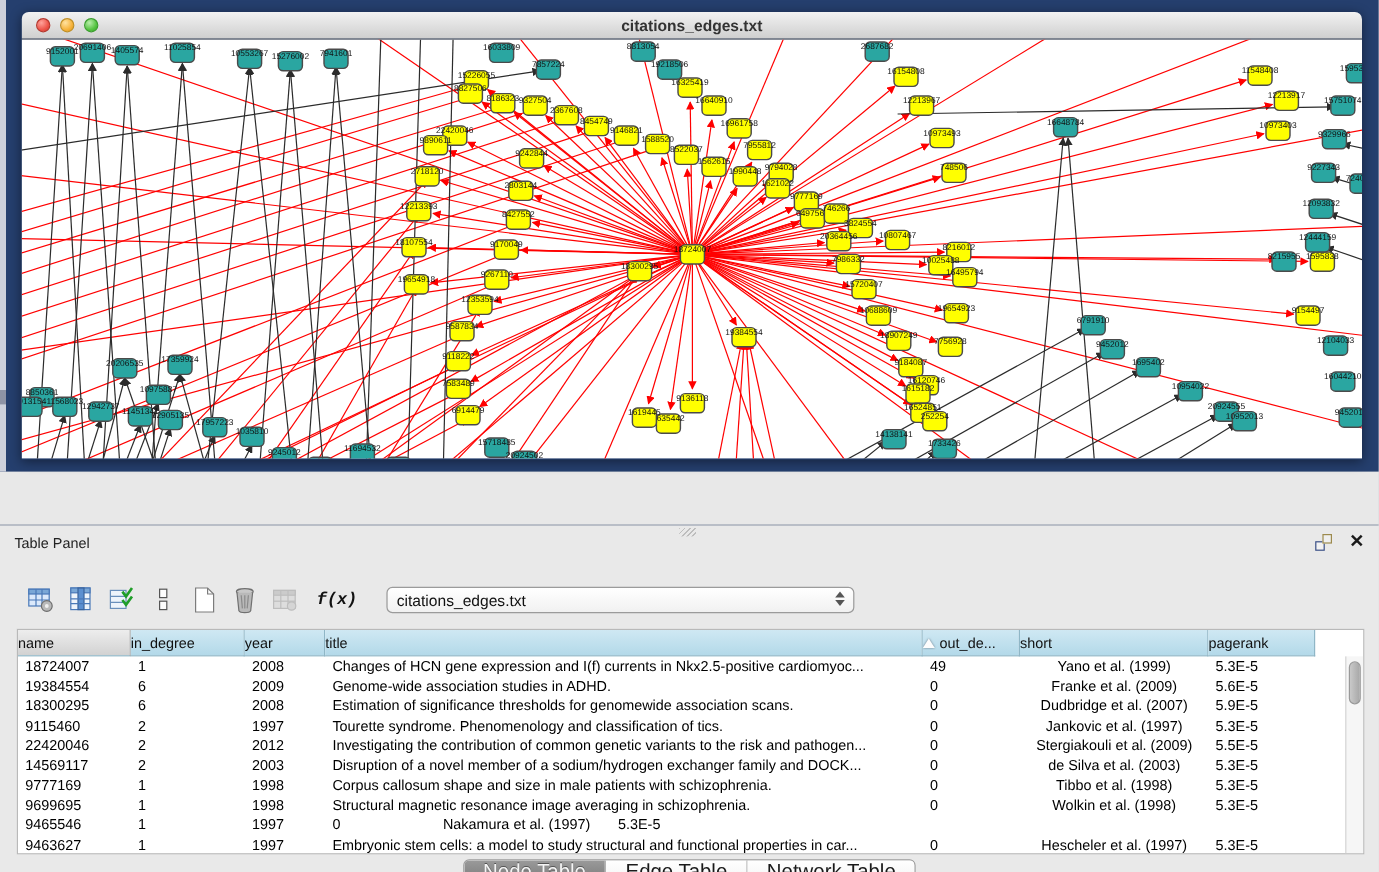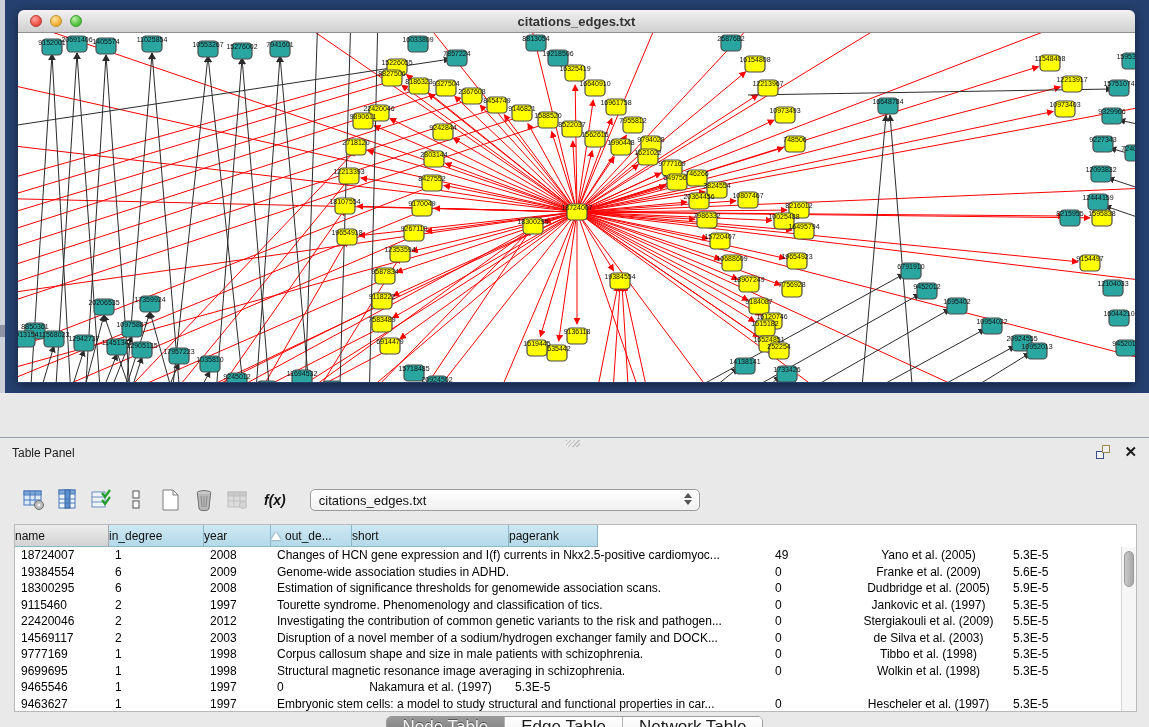--- a/index.html
+++ b/index.html
@@ -26,21 +26,21 @@
   .panel-grip { position:absolute; left:566px; top:2px; width:14px; height:7px;
       background:repeating-linear-gradient(135deg,#bdbdbd 0 1px,transparent 1px 3px); }
   .panel-actions { position:absolute; right:12px; top:7px; display:flex; gap:14px; align-items:center; }
   .float-icon { width:14px; height:14px; position:relative; }
   .float-icon .sq1 { position:absolute; left:0; bottom:0; width:8px; height:8px; border:1px solid #3a4f86; background:#f2f2f2; }
   .float-icon .sq2 { position:absolute; right:0; top:0; width:8px; height:8px; border:1px solid #9c8a4d; background:#efefef; }
   .close-x { font-size:15px; font-weight:bold; color:#1a1a1a; line-height:14px; cursor:default; }
 
   .panel-toolbar { height:54px; padding:10px 0 0 20px; display:flex; align-items:center; }
   .tool-btn { width:28px; height:28px; margin-right:6px; display:flex; align-items:center; justify-content:center; border-radius:3px; }
-  .fx { font-family:Liberation Sans, sans-serif; font-style:italic; font-weight:bold; font-size:14px; color:#111; margin:0 10px 0 6px; }
+  .fx { font-family:Liberation Mono, monospace; font-style:italic; font-weight:bold; font-size:14px; color:#111; margin:0 10px 0 6px; }
   .combo { margin-left:14px; width:390px; height:22px; background:linear-gradient(#ffffff,#f1f1f1); border:1px solid #9b9b9b; border-radius:5px; display:flex; align-items:center; padding:0 8px; font-size:13px; color:#111; position:relative; }
   .combo .arrows { position:absolute; right:7px; top:3px; display:flex; flex-direction:column; gap:2px; }
   .combo .arrows i { width:0; height:0; border-left:4px solid transparent; border-right:4px solid transparent; }
   .combo .arrows .up { border-bottom:5px solid #555; }
   .combo .arrows .dn { border-top:5px solid #555; }
 
   .tbl { margin:2px 12px 0 14px; height:188px; background:#fff; border:1px solid #b9b9b9; position:relative; overflow:hidden; }
   .thead { display:flex; height:22px; }
   .th { background:linear-gradient(#cfe8f3,#b3d9e9); border-right:1px solid #8fb6c6; border-bottom:1px solid #8fb6c6; font-size:12px; color:#111; display:flex; align-items:center; overflow:hidden; white-space:nowrap; }
   .th.gray { background:linear-gradient(#ededed,#d2d2d2); border-right:1px solid #a9a9a9; }
@@ -814,57 +814,60 @@
     <div class="thead" id="thead">
         <div class="th c0 gray">
           <span>name</span>
         </div>
         <div class="th c1">
           <span>in_degree</span>
         </div>
         <div class="th c2">
           <span>year</span>
         </div>
+        <div class="th c3">
+          <span>title</span>
+        </div>
         <div class="th c4">
           <span class="sort-tri"></span>
           <span>out_de...</span>
         </div>
         <div class="th c5">
           <span>short</span>
         </div>
         <div class="th c6">
           <span>pagerank</span>
         </div>
       </div>
     <div id="tbody">
         <div class="trow">
           <div class="td c0">18724007</div>
           <div class="td c1">1</div>
           <div class="td c2">2008</div>
           <div class="td c3">Changes of HCN gene expression and I(f) currents in Nkx2.5-positive cardiomyoc...</div>
           <div class="td c4">49</div>
-          <div class="td c5">Yano et al. (2005)</div>
+          <div class="td c5">Yano et al. (1999)</div>
           <div class="td c6">5.3E-5</div>
         </div>
         <div class="trow">
           <div class="td c0">19384554</div>
           <div class="td c1">6</div>
           <div class="td c2">2009</div>
           <div class="td c3">Genome-wide association studies in ADHD.</div>
           <div class="td c4">0</div>
           <div class="td c5">Franke et al. (2009)</div>
           <div class="td c6">5.6E-5</div>
         </div>
         <div class="trow">
           <div class="td c0">18300295</div>
           <div class="td c1">6</div>
           <div class="td c2">2008</div>
           <div class="td c3">Estimation of significance thresholds for genomewide association scans.</div>
           <div class="td c4">0</div>
-          <div class="td c5">Dudbridge et al. (2005)</div>
+          <div class="td c5">Dudbridge et al. (2007)</div>
           <div class="td c6">5.9E-5</div>
         </div>
         <div class="trow">
           <div class="td c0">9115460</div>
           <div class="td c1">2</div>
           <div class="td c2">1997</div>
           <div class="td c3">Tourette syndrome. Phenomenology and classification of tics.</div>
           <div class="td c4">0</div>
           <div class="td c5">Jankovic et al. (1997)</div>
           <div class="td c6">5.3E-5</div>

